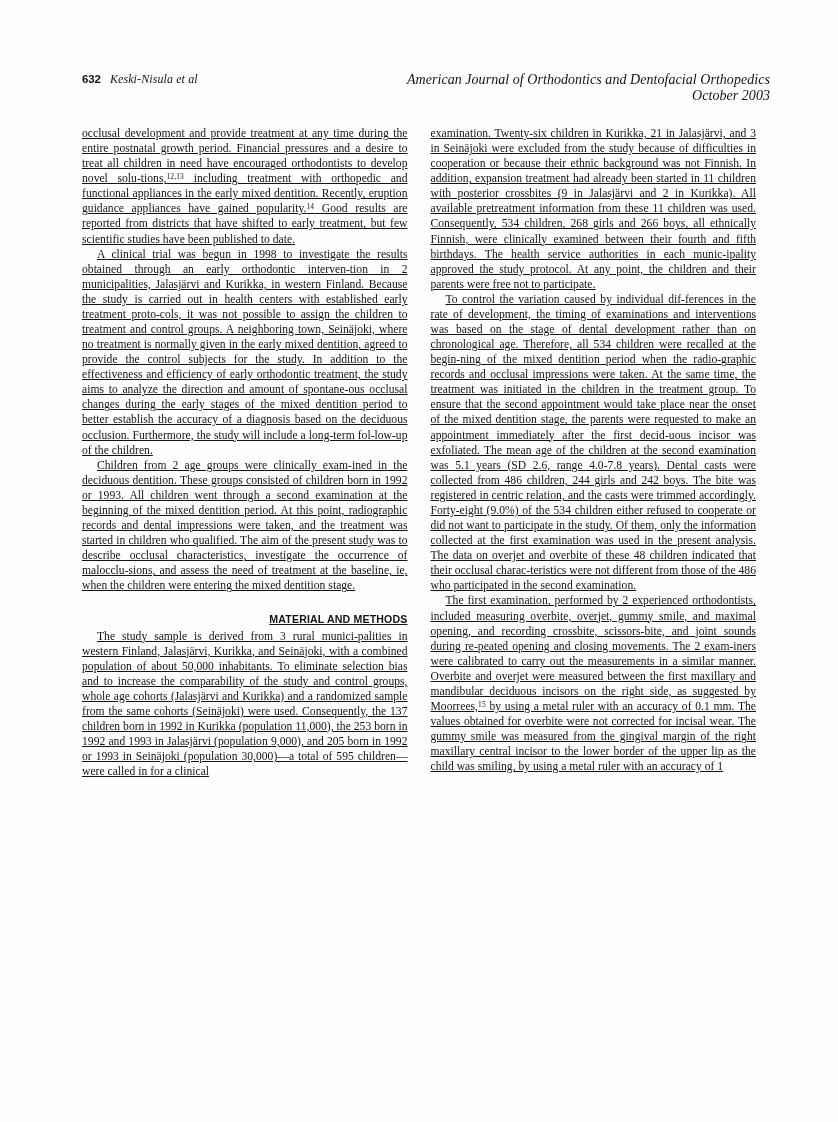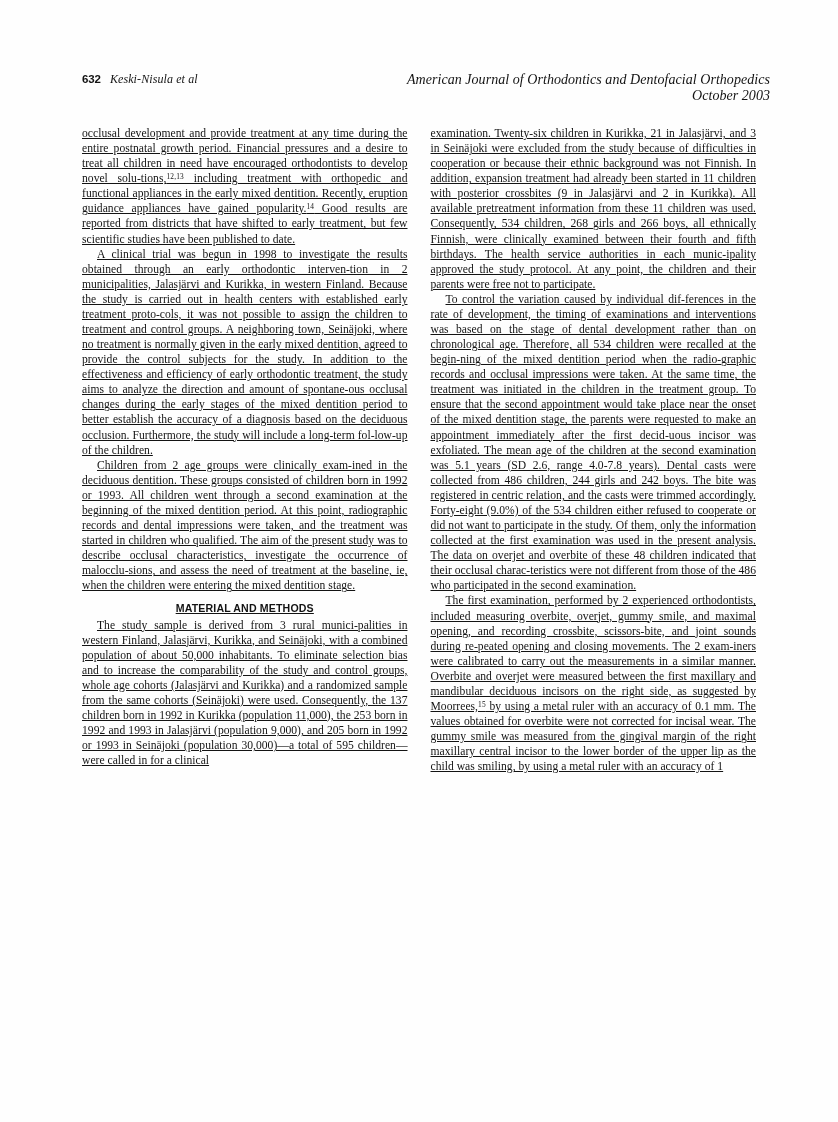--- a/index.html
+++ b/index.html
@@ -92,27 +92,27 @@
   p.body.indent { text-indent: 15px; }
 
   sup {
     font-size: 7.4px;
     vertical-align: 0.42em;
     line-height: 0;
     letter-spacing: 0.2px;
   }
 
   h2.section {
-    margin: 8px 0 1px 0;
+    margin: 19px 0 1px 0;
     font-family: "Liberation Sans", "DejaVu Sans", sans-serif;
     font-weight: bold;
     font-size: 10.6px;
     line-height: 15.08px;
     letter-spacing: 0.15px;
-    text-align: center;
+    text-align: right;
   }
 </style>
 </head>
 <body>
 
 <div class="page">
 
   <div class="runhead">
     <div class="runhead-left">
       <span class="folio">632</span><span class="runhead-authors">Keski-Nisula et al</span>

